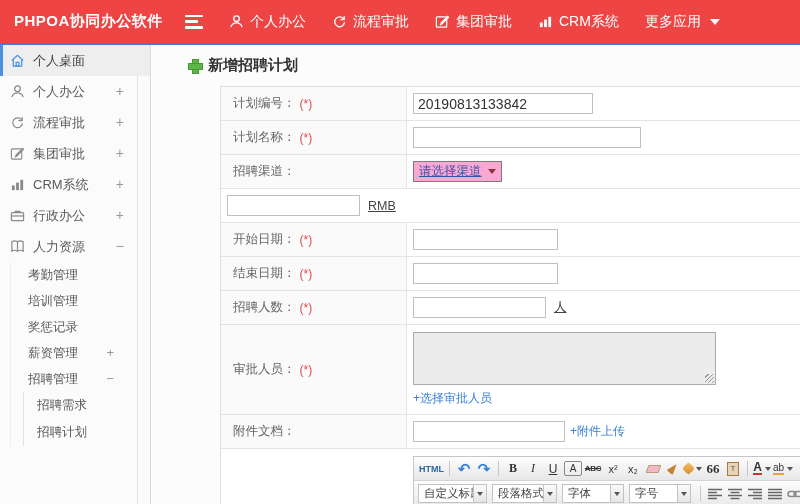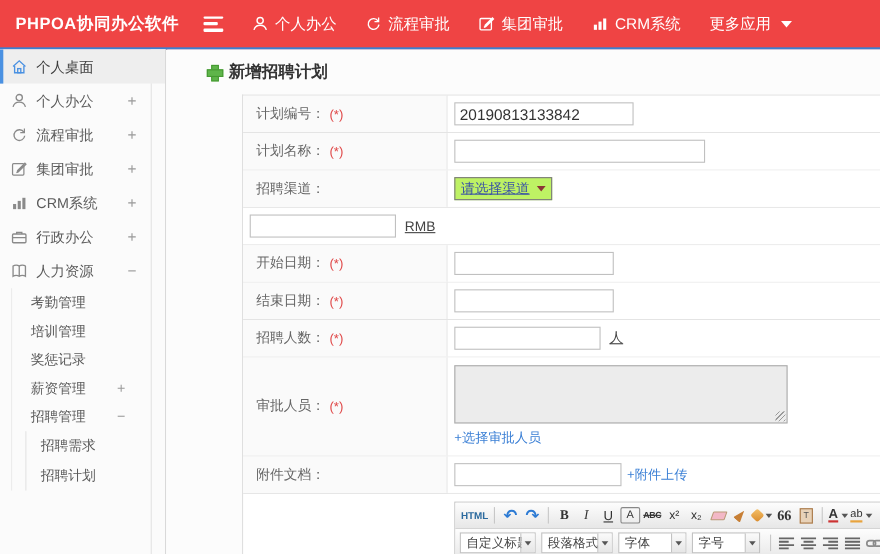--- a/index.html
+++ b/index.html
@@ -45,26 +45,26 @@
   
   .ftable { position:absolute; left:68px; top:41px; width:742px; border:1px solid #dfdfdf; border-right:none; background:#fff; }
   .frow { display:flex; border-bottom:1px solid #e4e4e4; min-height:34px; }
   .frow:last-child { border-bottom:none; }
   .fcell-l { flex:none; width:186px; background:#fafafa; border-right:1px solid #e4e4e4;
     display:flex; align-items:center; padding-left:12px; font-size:12.5px; color:#666; }
   .fcell-l .req { color:#e04b4b; margin-left:4px; font-size:12px; }
   .fcell-r { flex:1; display:flex; align-items:center; padding-left:6px; font-size:12.5px; color:#444; background:#fff; }
   .tin { height:21px; border:1px solid #c0c0c0; background:#fff; padding:0 4px; font-size:13px; color:#333;
     font-family:"Liberation Sans","DejaVu Sans",sans-serif; }
-  .w-plan { width:163px; font-size:14px; }
+  .w-plan { width:180px; font-size:14px; }
   .w-name { width:228px; }
   .w-fee  { width:133px; }
   .w-date { width:145px; }
   .suffix { margin-left:8px; color:#444;text-decoration:underline; }
-  .sel { display:flex; align-items:center; height:21px; border:1px solid #7b7b7b; background:#bef264; padding:0 5px; cursor:pointer; }
+  .sel { display:flex; align-items:center; height:21px; border:1px solid #7b7b7b; background:#f9a8d4; padding:0 5px; cursor:pointer; }
   .sel .sel-txt { color:#3a53a5; text-decoration:underline; font-size:12.5px; }
   .sel .sel-ar { width:0; height:0; border-left:4px solid transparent; border-right:4px solid transparent;
     border-top:5px solid #8b3535; margin-left:6px; }
   .col { flex-direction:column; align-items:flex-start; justify-content:center; padding:7px 0 7px 6px; }
   .tarea { position:relative; width:303px; height:53px; background:#ececec; border:1px solid #ababab; }
   .rsz { position:absolute; right:1px; bottom:1px; width:9px; height:9px;
     background:repeating-linear-gradient(135deg, transparent 0 2px, #9a9a9a 2px 3px); cursor:nwse-resize; }
   .blink { color:#3a7fd5; font-size:12px; margin-top:5px; cursor:pointer; text-decoration:none; }
   .blink2 { color:#3a7fd5; font-size:12px; margin-left:5px; cursor:pointer; text-decoration:none; }
 

